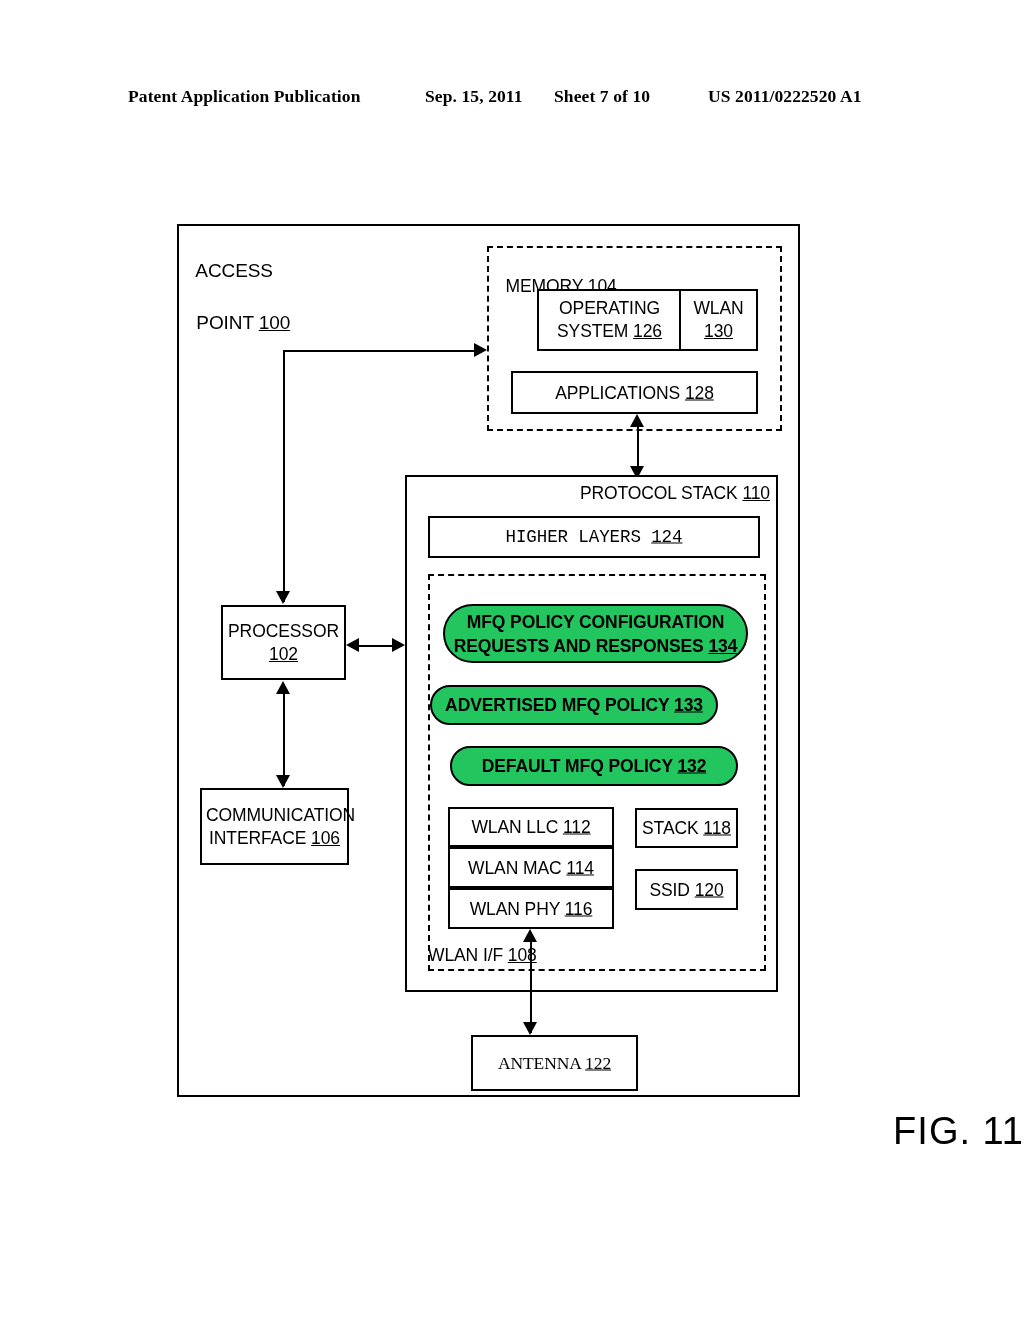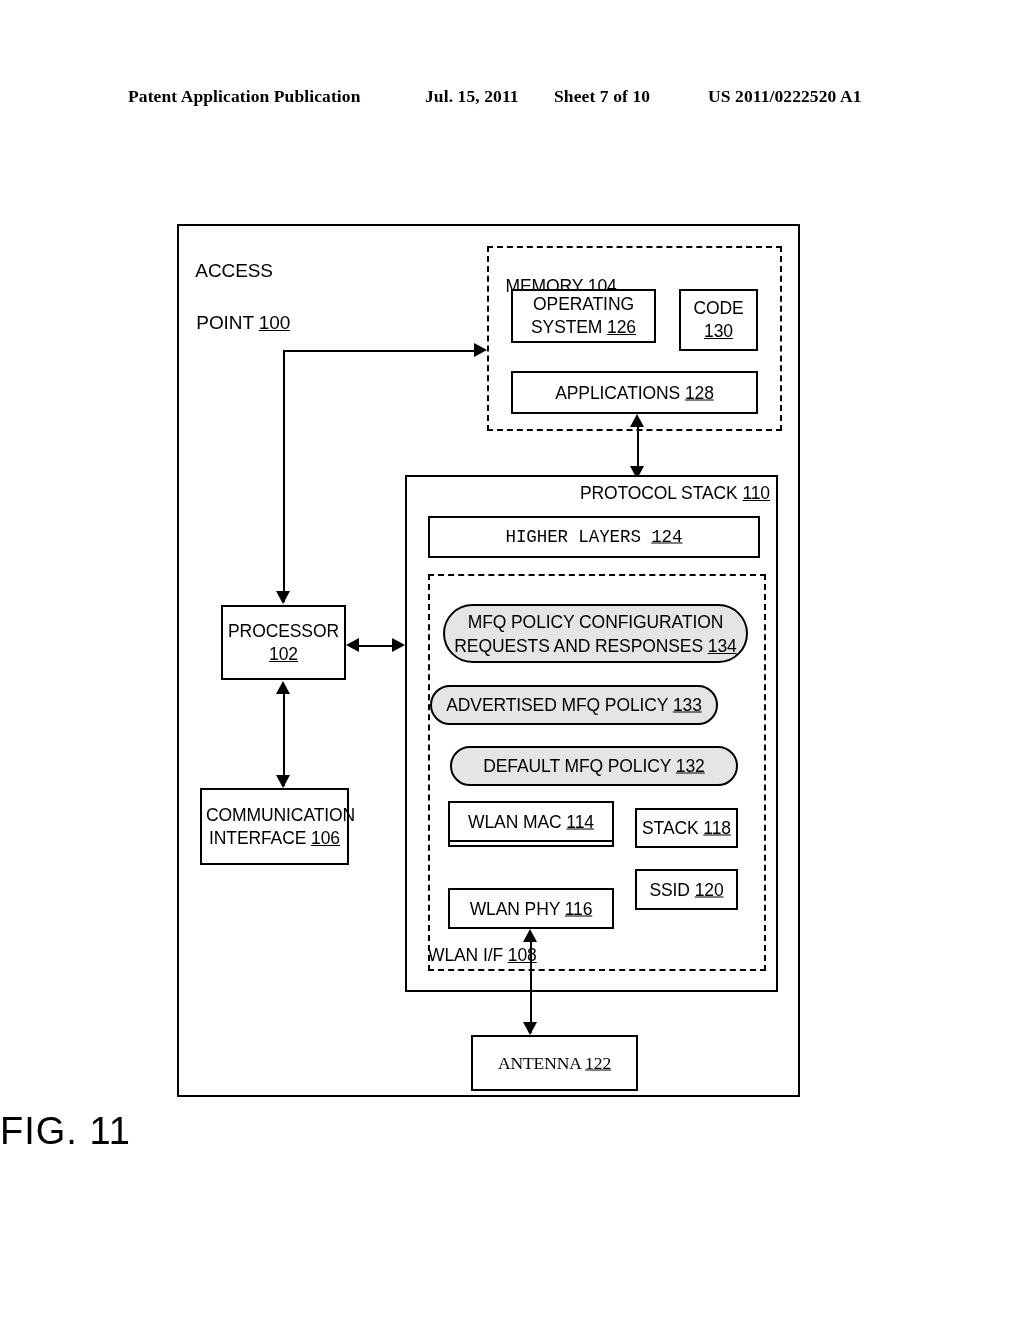--- a/index.html
+++ b/index.html
@@ -45,21 +45,22 @@
     position: absolute;
     box-sizing: border-box;
     border: 2.5px dashed #000;
     background: transparent;
   }
   .rounded {
     position: absolute;
     box-sizing: border-box;
     border: 2.5px solid #000;
     border-radius: 999px;
-    background: #e5e5e5;
+    background: #22c55e;
+    font-weight: bold;
   }
   .lbl {
     position: absolute;
     font-size: 17.5px;
     line-height: 22px;
     white-space: pre;
     letter-spacing: -0.1px;
   }
   
   .ctr {
@@ -94,57 +95,57 @@
   .ah-down  { border-left: 7px solid transparent; border-right: 7px solid transparent; border-top: 13px solid #000; }
   .ah-up    { border-left: 7px solid transparent; border-right: 7px solid transparent; border-bottom: 13px solid #000; }
   .ah-left  { border-top: 7px solid transparent; border-bottom: 7px solid transparent; border-right: 13px solid #000; }
   .ah-right { border-top: 7px solid transparent; border-bottom: 7px solid transparent; border-left: 13px solid #000; }
 
   
   .fig-caption {
     position: absolute;
     left: 0; width: 1024px;
     top: 1110px;
-    text-align: left;
+    text-align: right;
     font-size: 38px;
     letter-spacing: 1px;
   }
 </style>
 </head>
 <body>
 
 <div class="page-header">
   <span class="ph-pub">Patent Application Publication</span>
-  <span class="ph-date">Jul. 15, 2011</span>
+  <span class="ph-date">Sep. 15, 2011</span>
   <span class="ph-sheet">Sheet 7 of 10</span>
   <span class="ph-num">US 2011/0222520 A1</span>
 </div>
 
 <div class="box" style="left:177px; top:224px; width:623px; height:873px;"></div>
 
 <div class="lbl" style="left:186px; top:232px; font-size:19px; line-height:26px;">
   <span>ACCESS</span><br>
   <span>POINT</span><span> </span><span class="u">100</span>
 </div>
 
 <div class="dashed" style="left:487px; top:246px; width:295px; height:185px;"></div>
 
 <div class="lbl" style="left:496px; top:253px;">
   <span>MEMORY</span><span> </span><span class="u">104</span>
 </div>
 
-<div class="box" style="left:511px; top:289px; width:145px; height:54px;">
+<div class="box" style="left:537px; top:289px; width:145px; height:62px;">
   <div class="ctr">
     <span>OPERATING</span><br><span>SYSTEM</span><span> </span><span class="u">126</span>
   </div>
 </div>
 
 <div class="box" style="left:679px; top:289px; width:79px; height:62px;">
   <div class="ctr">
-    <span>CODE</span><br><span class="u">130</span>
+    <span>WLAN</span><br><span class="u">130</span>
   </div>
 </div>
 
 <div class="box" style="left:511px; top:371px; width:247px; height:43px;">
   <div class="ctr">
     <span>APPLICATIONS</span><span> </span><span class="u">128</span>
   </div>
 </div>
 
 <div class="ln-h" style="left:283px; top:350px; width:191px;"></div>
@@ -210,21 +211,21 @@
   <div class="ctr">
     <span>DEFAULT MFQ POLICY</span><span> </span><span class="u">132</span>
   </div>
 </div>
 
 <div class="box" style="left:448px; top:807px; width:166px; height:40px;">
   <div class="ctr">
     <span>WLAN LLC</span><span> </span><span class="u">112</span>
   </div>
 </div>
-<div class="box" style="left:448px; top:801px; width:166px; height:41px;">
+<div class="box" style="left:448px; top:847px; width:166px; height:41px;">
   <div class="ctr">
     <span>WLAN MAC</span><span> </span><span class="u">114</span>
   </div>
 </div>
 <div class="box" style="left:448px; top:888px; width:166px; height:41px;">
   <div class="ctr">
     <span>WLAN PHY</span><span> </span><span class="u">116</span>
   </div>
 </div>
 

